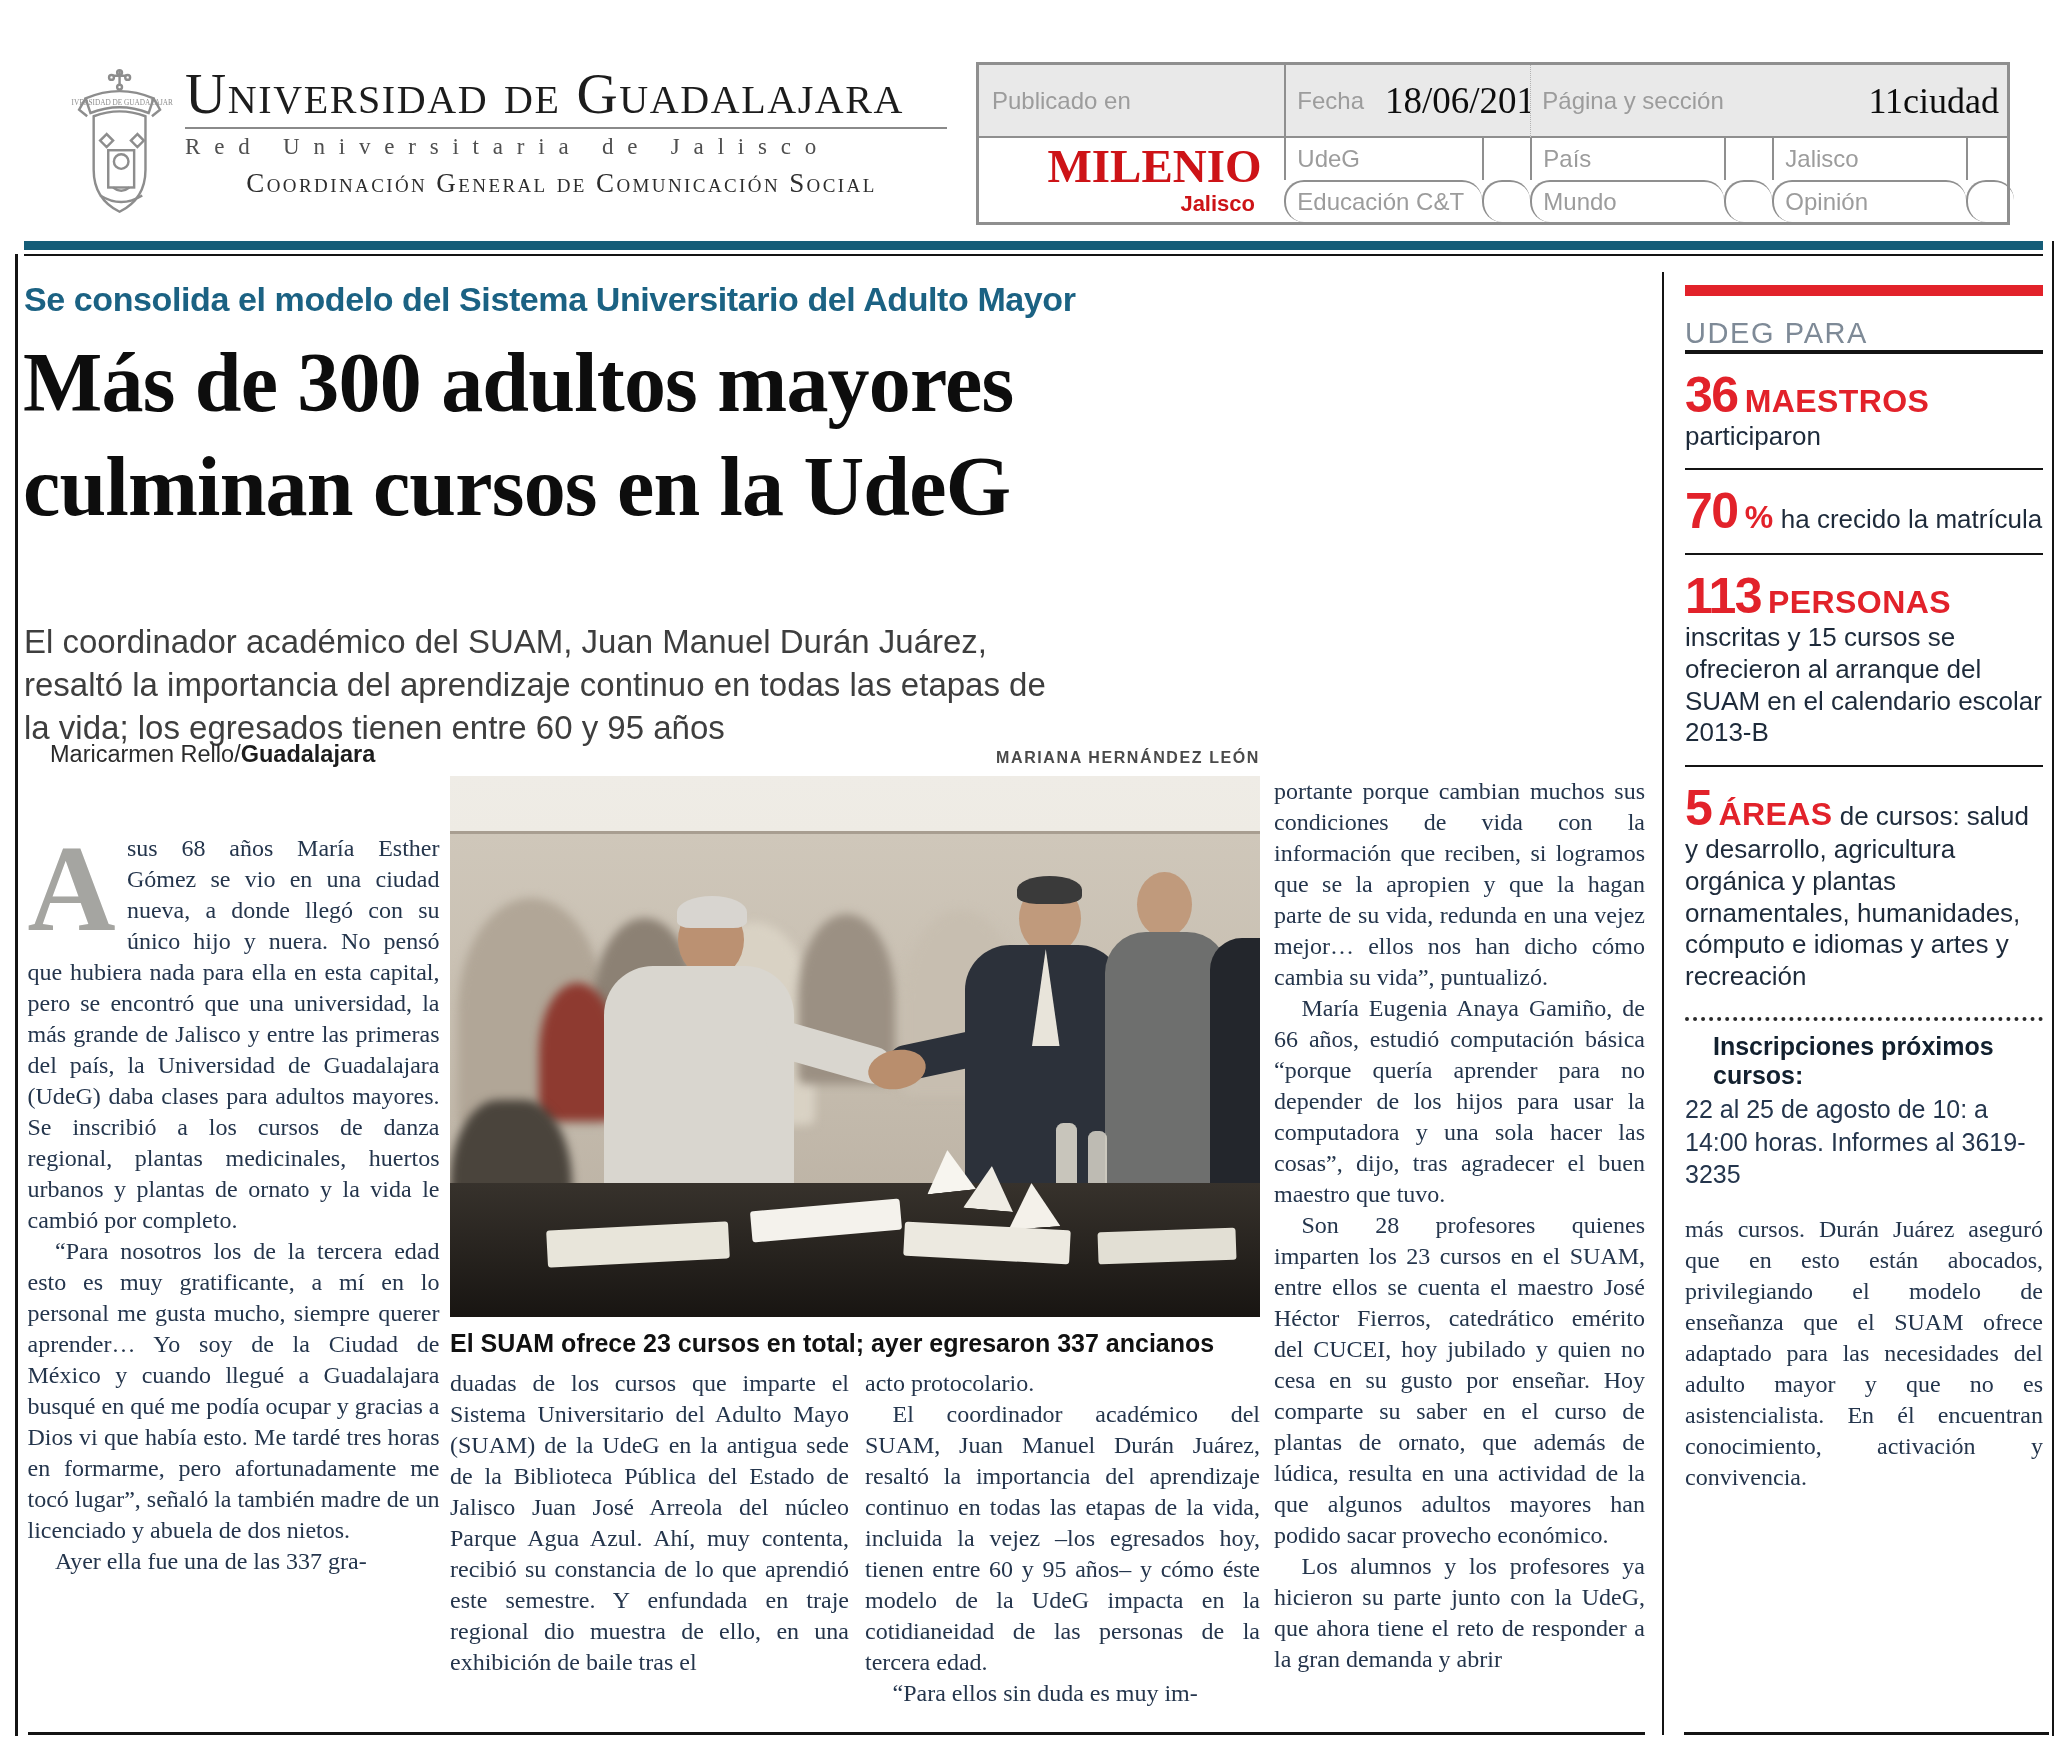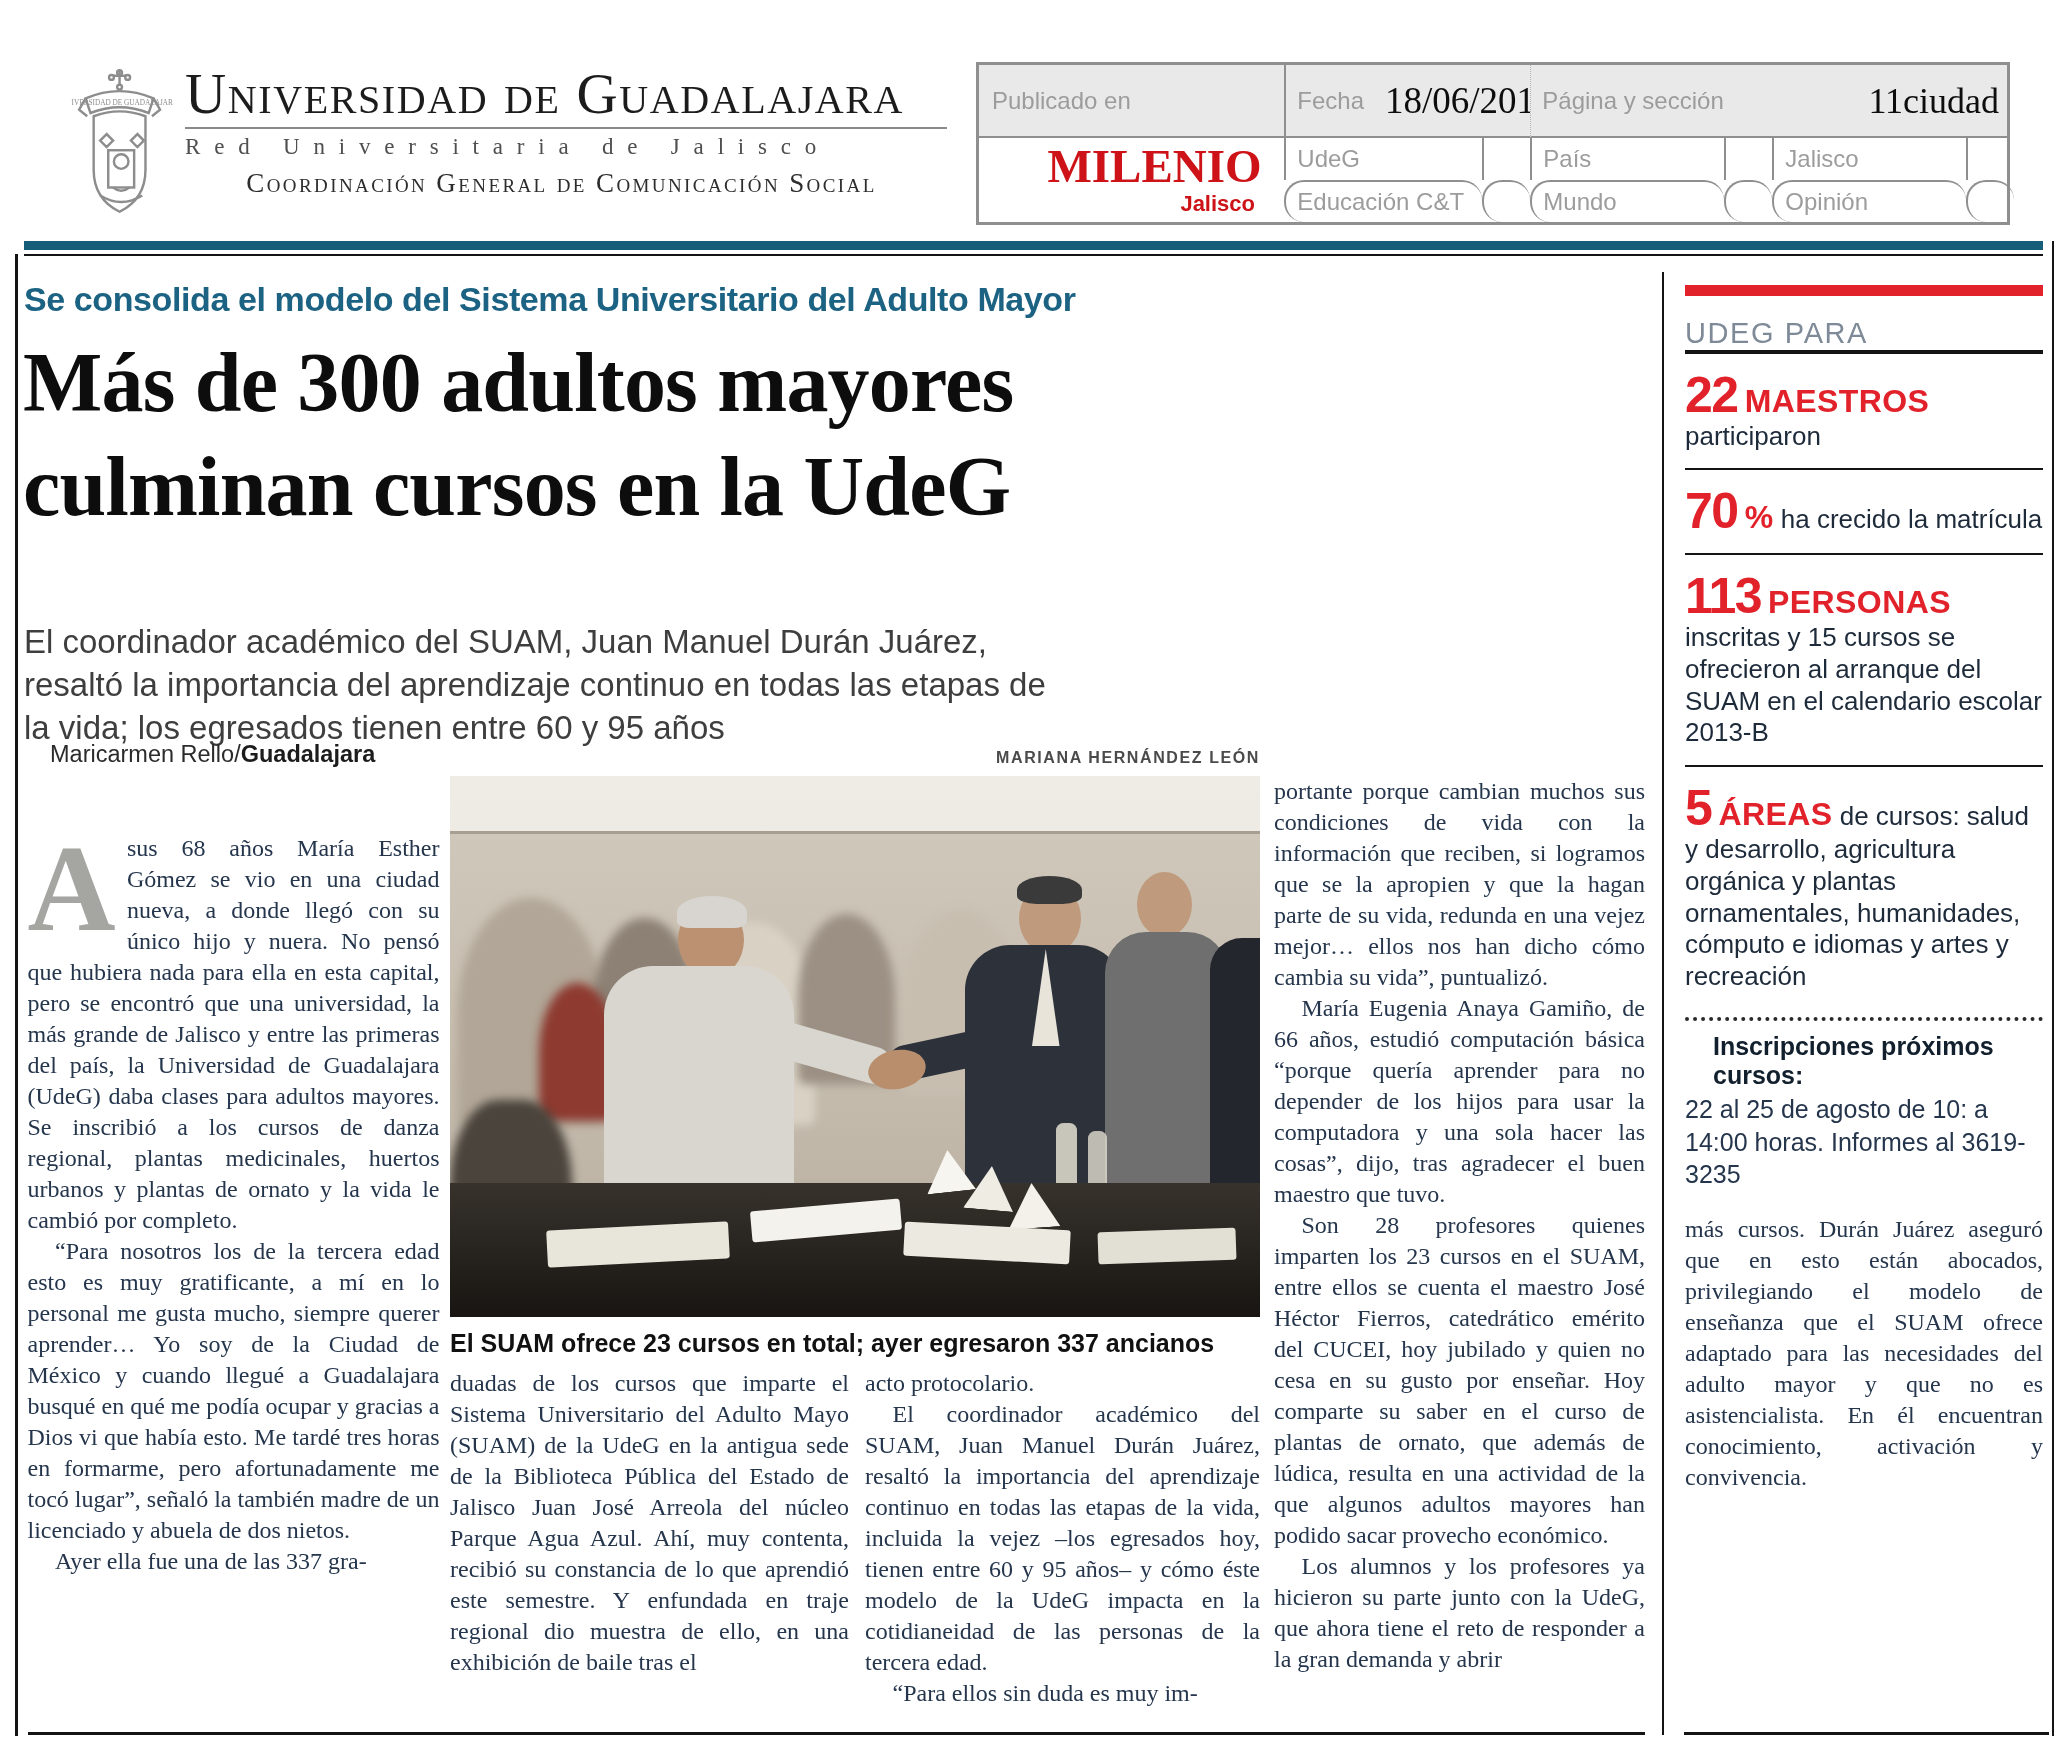--- a/index.html
+++ b/index.html
@@ -242,21 +242,21 @@
 
   <div class="sidebar">
     <div class="sb-redbar"></div>
     <div class="sb-title1">UDEG PARA</div>
 
     <div class="sb-sep"></div>
 
     <div class="sb-sep"></div>
 
     <div class="stat">
-      <span class="stat-num">22</span>
+      <span class="stat-num">36</span>
       <span class="stat-kw">MAESTROS</span>
       <span>participaron</span>
     </div>
     <div class="sb-sep"></div>
 
     <div class="stat">
       <span class="stat-num">70</span>
       <span class="stat-kw">%</span>
       <span>ha crecido la matrícula</span>
     </div>

